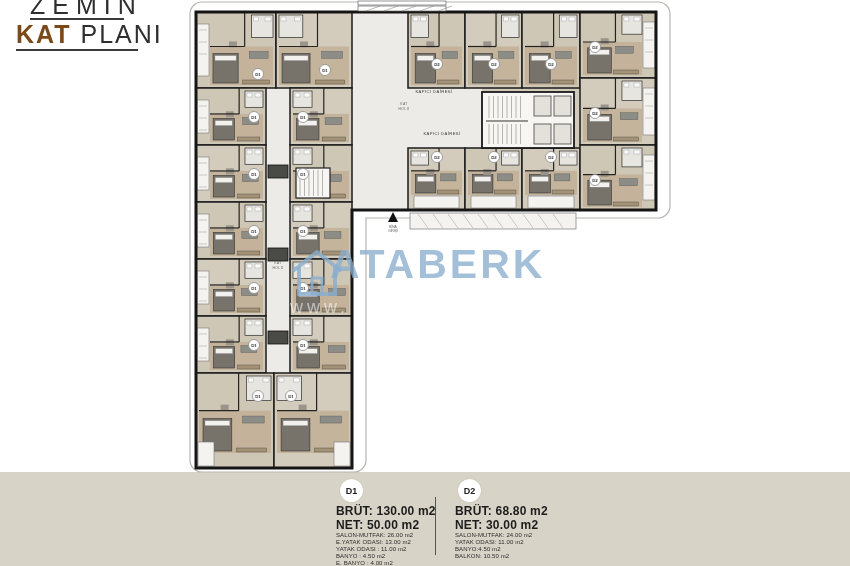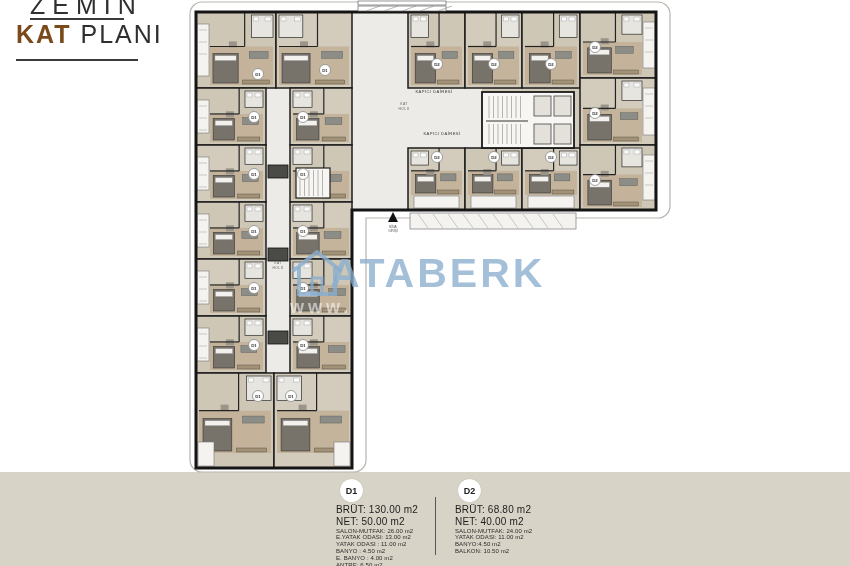--- a/index.html
+++ b/index.html
@@ -11,44 +11,44 @@
   .bottom-strip{position:absolute;left:0;top:472px;width:850px;height:94px;background:#d8d3c7;}
 
   
   .titleblock{position:absolute;left:16px;top:-7px;width:122px;color:#2f2f2f;}
   .titleblock .t1{
     font-size:25px;font-weight:300;letter-spacing:7px;text-align:center;
     margin:0 14px;border-bottom:2px solid #3a3a3a;padding-bottom:0px;line-height:1.0;
   }
   .titleblock .t2{
     font-size:25px;font-weight:300;letter-spacing:2px;text-align:center;
-    border-bottom:2px solid #3a3a3a;padding:1px 0 12px 0;line-height:1.05;white-space:nowrap;
+    border-bottom:2px solid #3a3a3a;padding:1px 0 2px 0;line-height:1.05;white-space:nowrap;
   }
   .titleblock .accent{color:#7a4a1a;font-weight:600;}
 
   
   #plan-svg{position:absolute;left:0;top:0;}
 
   
-  .watermark{position:absolute;left:288px;top:244px;display:flex;align-items:center;pointer-events:none;}
+  .watermark{position:absolute;left:288px;top:244px;display:flex;align-items:flex-start;pointer-events:none;}
   .watermark .wm-text{
     font-size:41px;font-weight:700;letter-spacing:3px;color:rgba(138,174,206,0.78);
     margin-left:-16px;line-height:1;
   }
-  .wm-www{position:absolute;left:290px;top:297px;font-size:18px;font-weight:700;
+  .wm-www{position:absolute;left:290px;top:297px;font-size:18px;font-weight:400;
     color:rgba(255,255,255,0.55);letter-spacing:4px;pointer-events:none;}
 
   
   .legend-badge{
     position:absolute;width:23px;height:23px;border-radius:50%;background:#ffffff;
     display:flex;align-items:center;justify-content:center;
     font-size:9px;font-weight:700;color:#222;box-shadow:0 0 1px rgba(0,0,0,0.25);
   }
   .legend-col{position:absolute;color:#1d1d1d;}
-  .legend-bold{font-size:10px;font-weight:400;line-height:1.18;letter-spacing:0.2px;}
+  .legend-bold{font-size:12px;font-weight:700;line-height:1.18;letter-spacing:0.2px;}
   .legend-row{font-size:6px;line-height:1.14;color:#2a2a2a;letter-spacing:0.1px;}
   .legend-divider{position:absolute;width:1px;background:#555;}
 </style>
 </head>
 <body>
 
 <div class="bottom-strip"></div>
 
 <svg id="plan-svg" width="850" height="566" viewBox="0 0 850 566">
     <path d="M202,2 H658 A12 12 0 0 1 670,14 V206 A12 12 0 0 1 658,218 H366 V460 A12 12 0 0 1 354,472 H202 A12 12 0 0 1 190,460 V14 A12 12 0 0 1 202,2 Z" fill="none" stroke="#b7b5ae" stroke-width="1.2"></path>
@@ -628,20 +628,20 @@
       <div class="legend-row">E.YATAK ODASI: 13.00 m2</div>
       <div class="legend-row">YATAK ODASI : 11.00 m2</div>
       <div class="legend-row">BANYO : 4.50 m2</div>
       <div class="legend-row">E. BANYO : 4.00 m2</div>
       <div class="legend-row">ANTRE: 6.50 m2</div>
       <div class="legend-row">GECE HOLÜ: 3.00 m2</div>
     </div>
     <div class="legend-badge" style="left: 458px; top: 479px;">D2</div>
     <div class="legend-col" style="left: 455px; top: 504px;">
       <div class="legend-bold">BRÜT: 68.80 m2</div>
-      <div class="legend-bold">NET: 40.00 m2</div>
+      <div class="legend-bold">NET: 30.00 m2</div>
       <div class="legend-row">SALON-MUTFAK: 24.00 m2</div>
       <div class="legend-row">YATAK ODASI: 11.00 m2</div>
       <div class="legend-row">BANYO:4.50 m2</div>
       <div class="legend-row">BALKON: 10.50 m2</div>
     </div>
     <div class="legend-divider" style="left: 435px; top: 497px; height: 58px;"></div>
   </div>
 
 </body></html>

